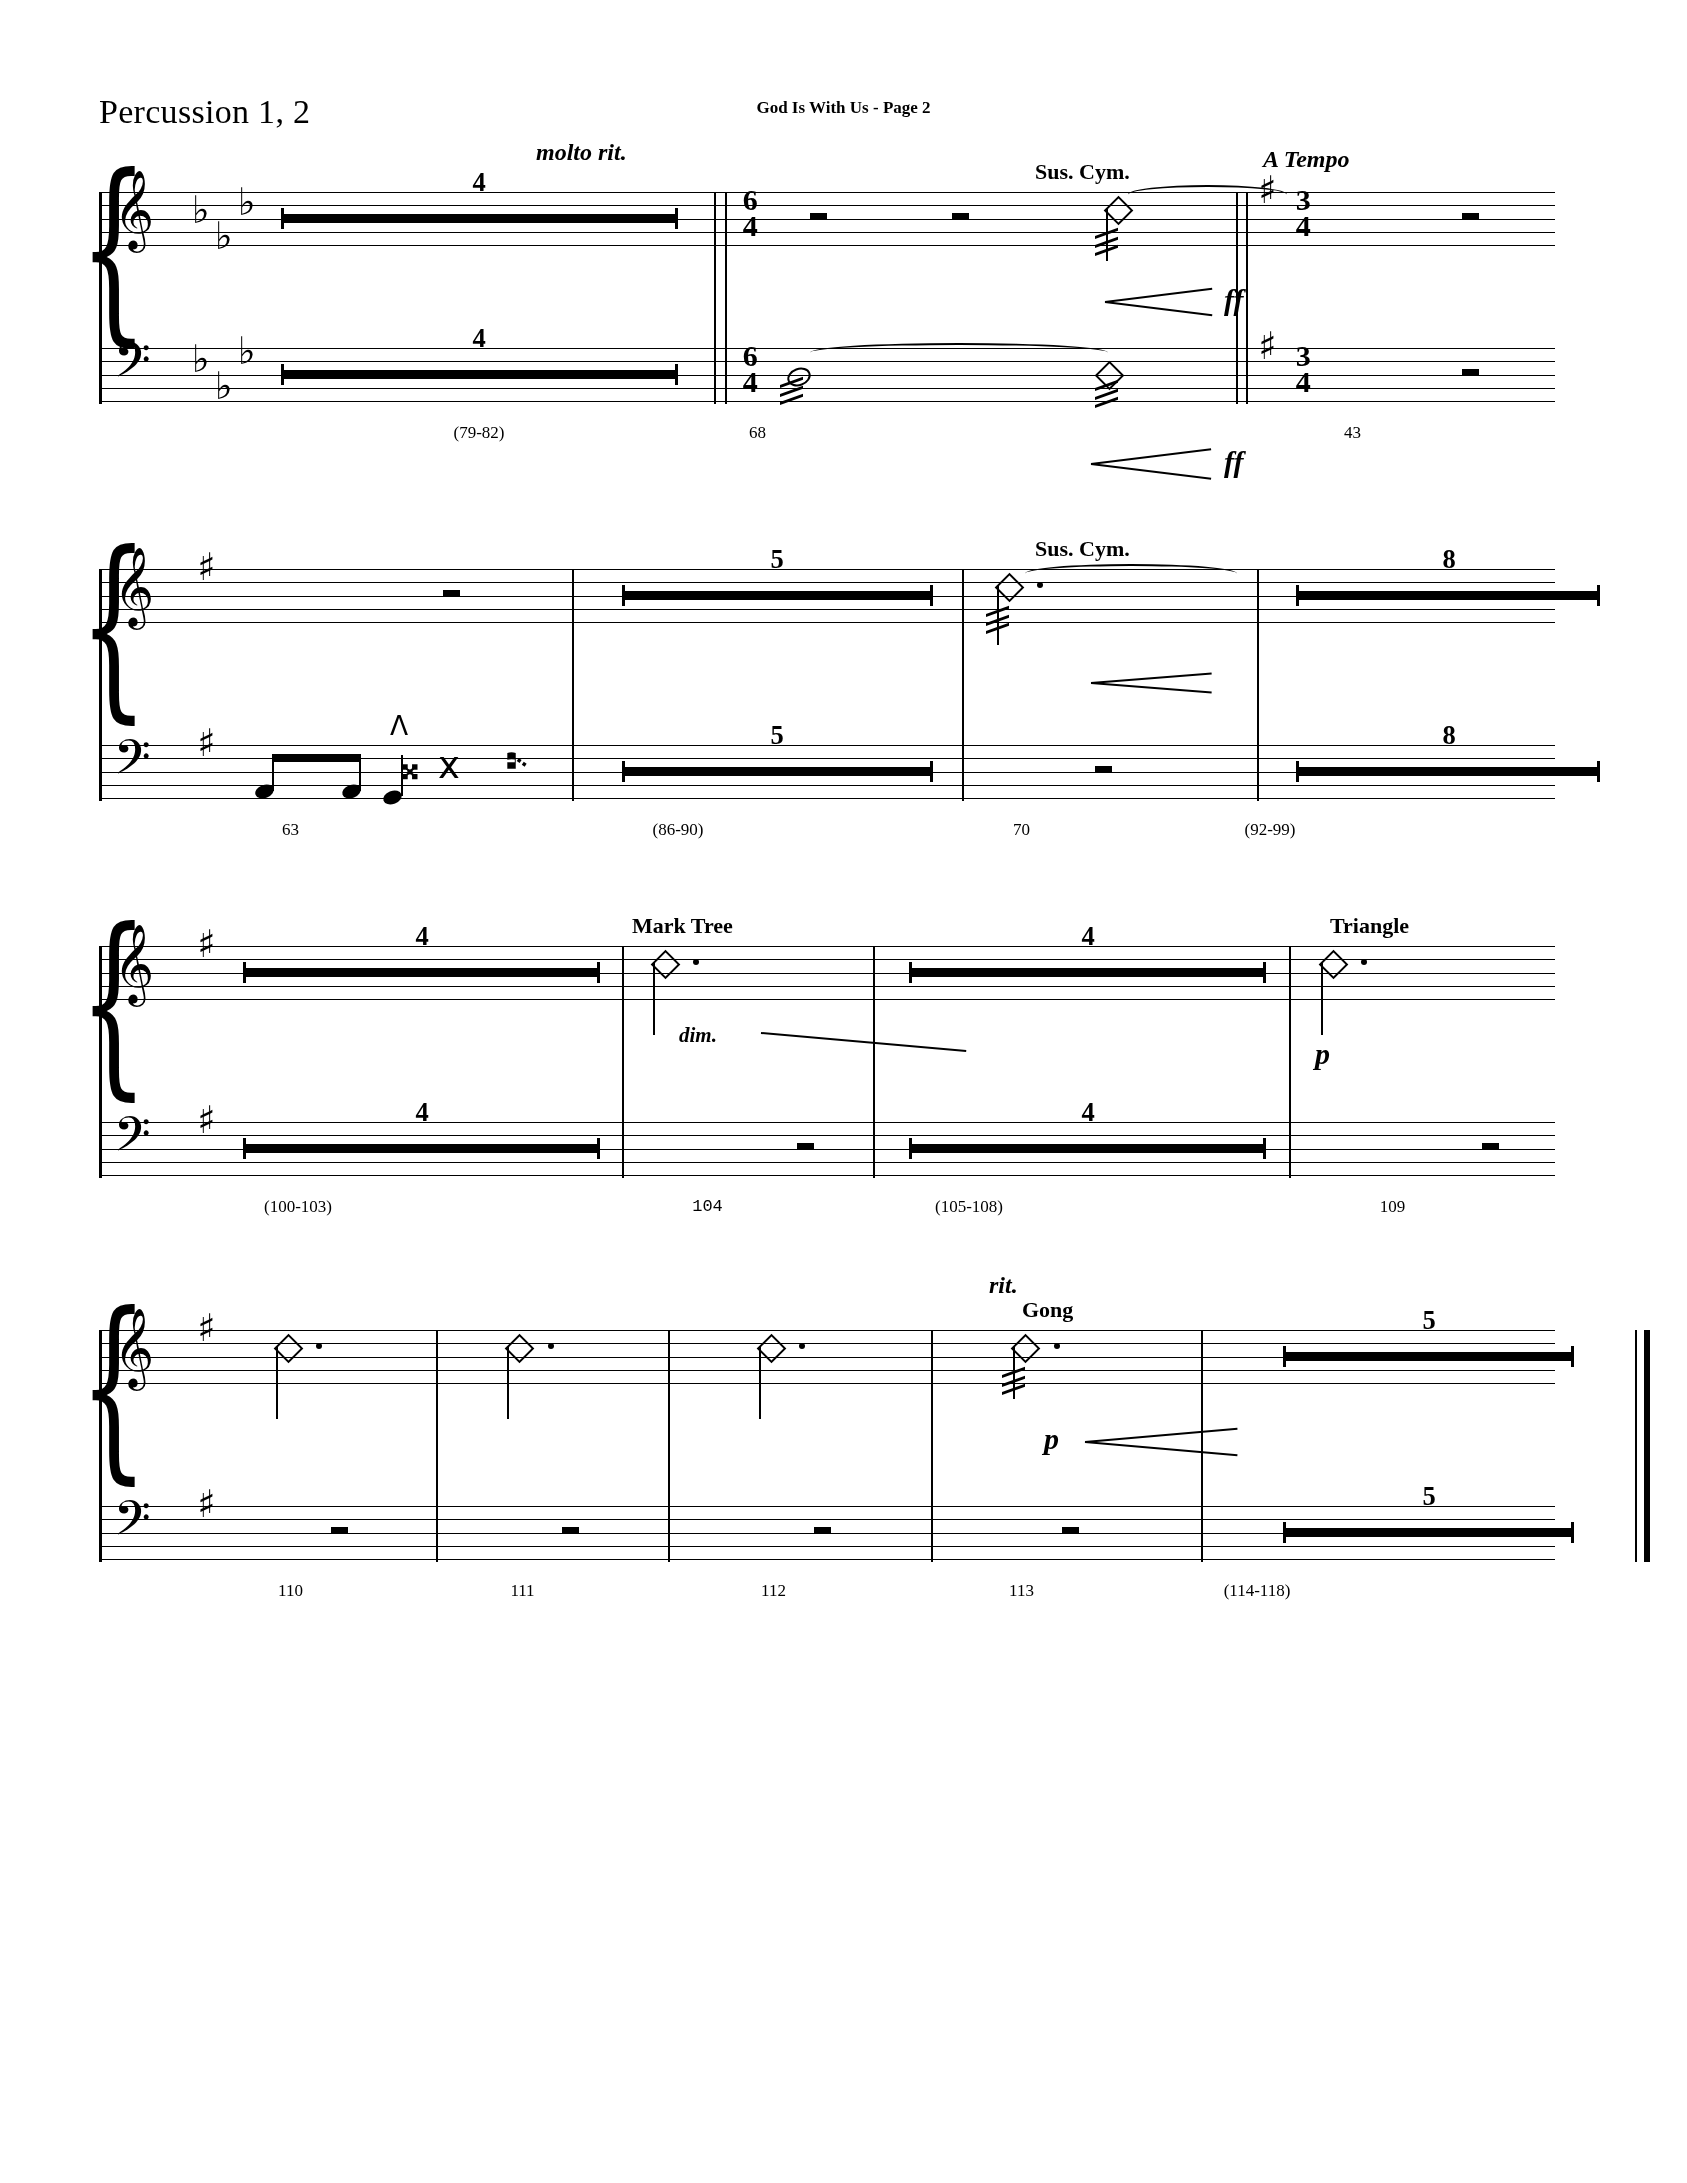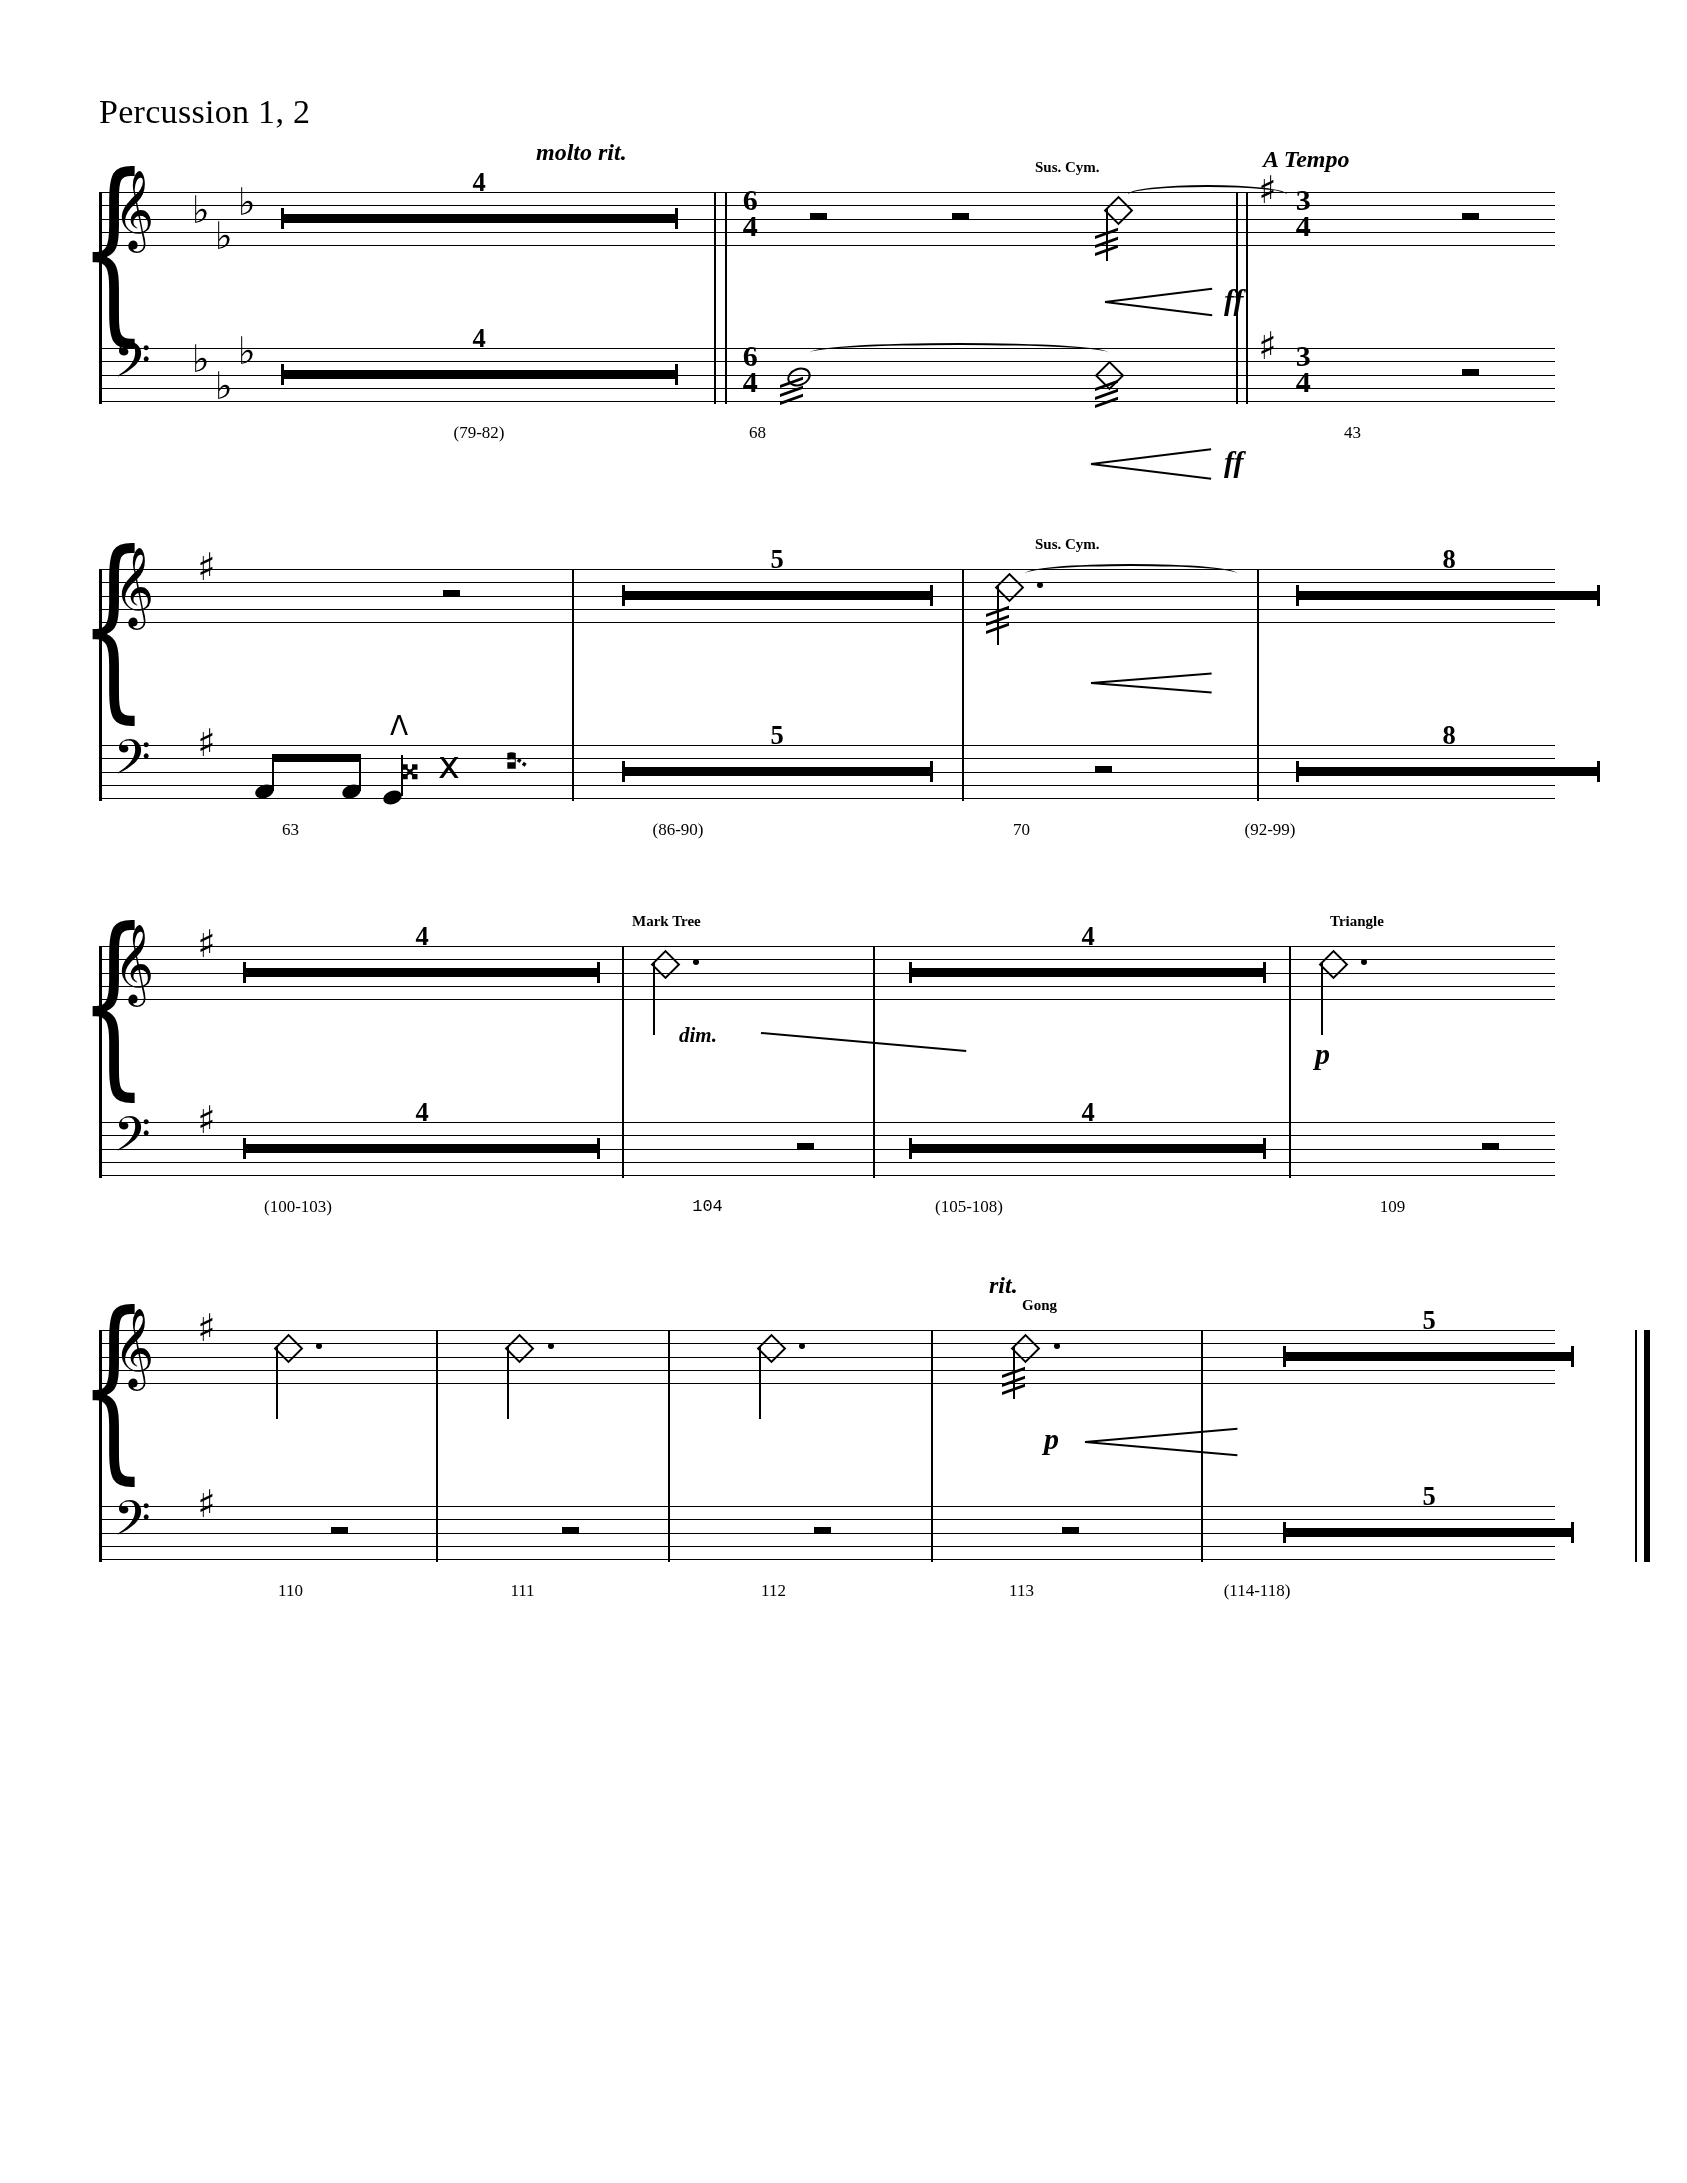--- a/index.html
+++ b/index.html
@@ -247,21 +247,21 @@
     height: 2px;
     background: #000;
     transform-origin: left center;
   }
 
   
   .mark {
     position: absolute;
     font-family: "Liberation Serif", serif;
     font-weight: bold;
-    font-size: 15px;
+    font-size: 22px;
     white-space: nowrap;
   }
   .tempo-ital {
     position: absolute;
     font-family: "Liberation Serif", serif;
     font-style: italic;
     font-weight: bold;
     font-size: 24px;
     white-space: nowrap;
   }
@@ -293,20 +293,21 @@
     font-family: "DejaVu Sans", sans-serif;
     line-height: 1;
   }
 </style>
 </head>
 <body>
 
 <div class="page">
 
   <div class="part-title">Percussion 1, 2</div>
+  <div class="page-header">God Is With Us - Page 2</div>
 
   <div class="system" style="top:172px; height:251px;">
 
     <div class="tempo-ital" style="left:437px; top:-33px;">molto rit.</div>
     <div class="tempo-ital" style="left:1164px; top:-26.5px;">A Tempo</div>
     <div class="mark" style="left:936px; top:-13.2px;">Sus. Cym.</div>
 
     <div class="brace">{</div>
     <div class="sys-barline" style="left:0; top:20px; height:212px;"></div>
 

